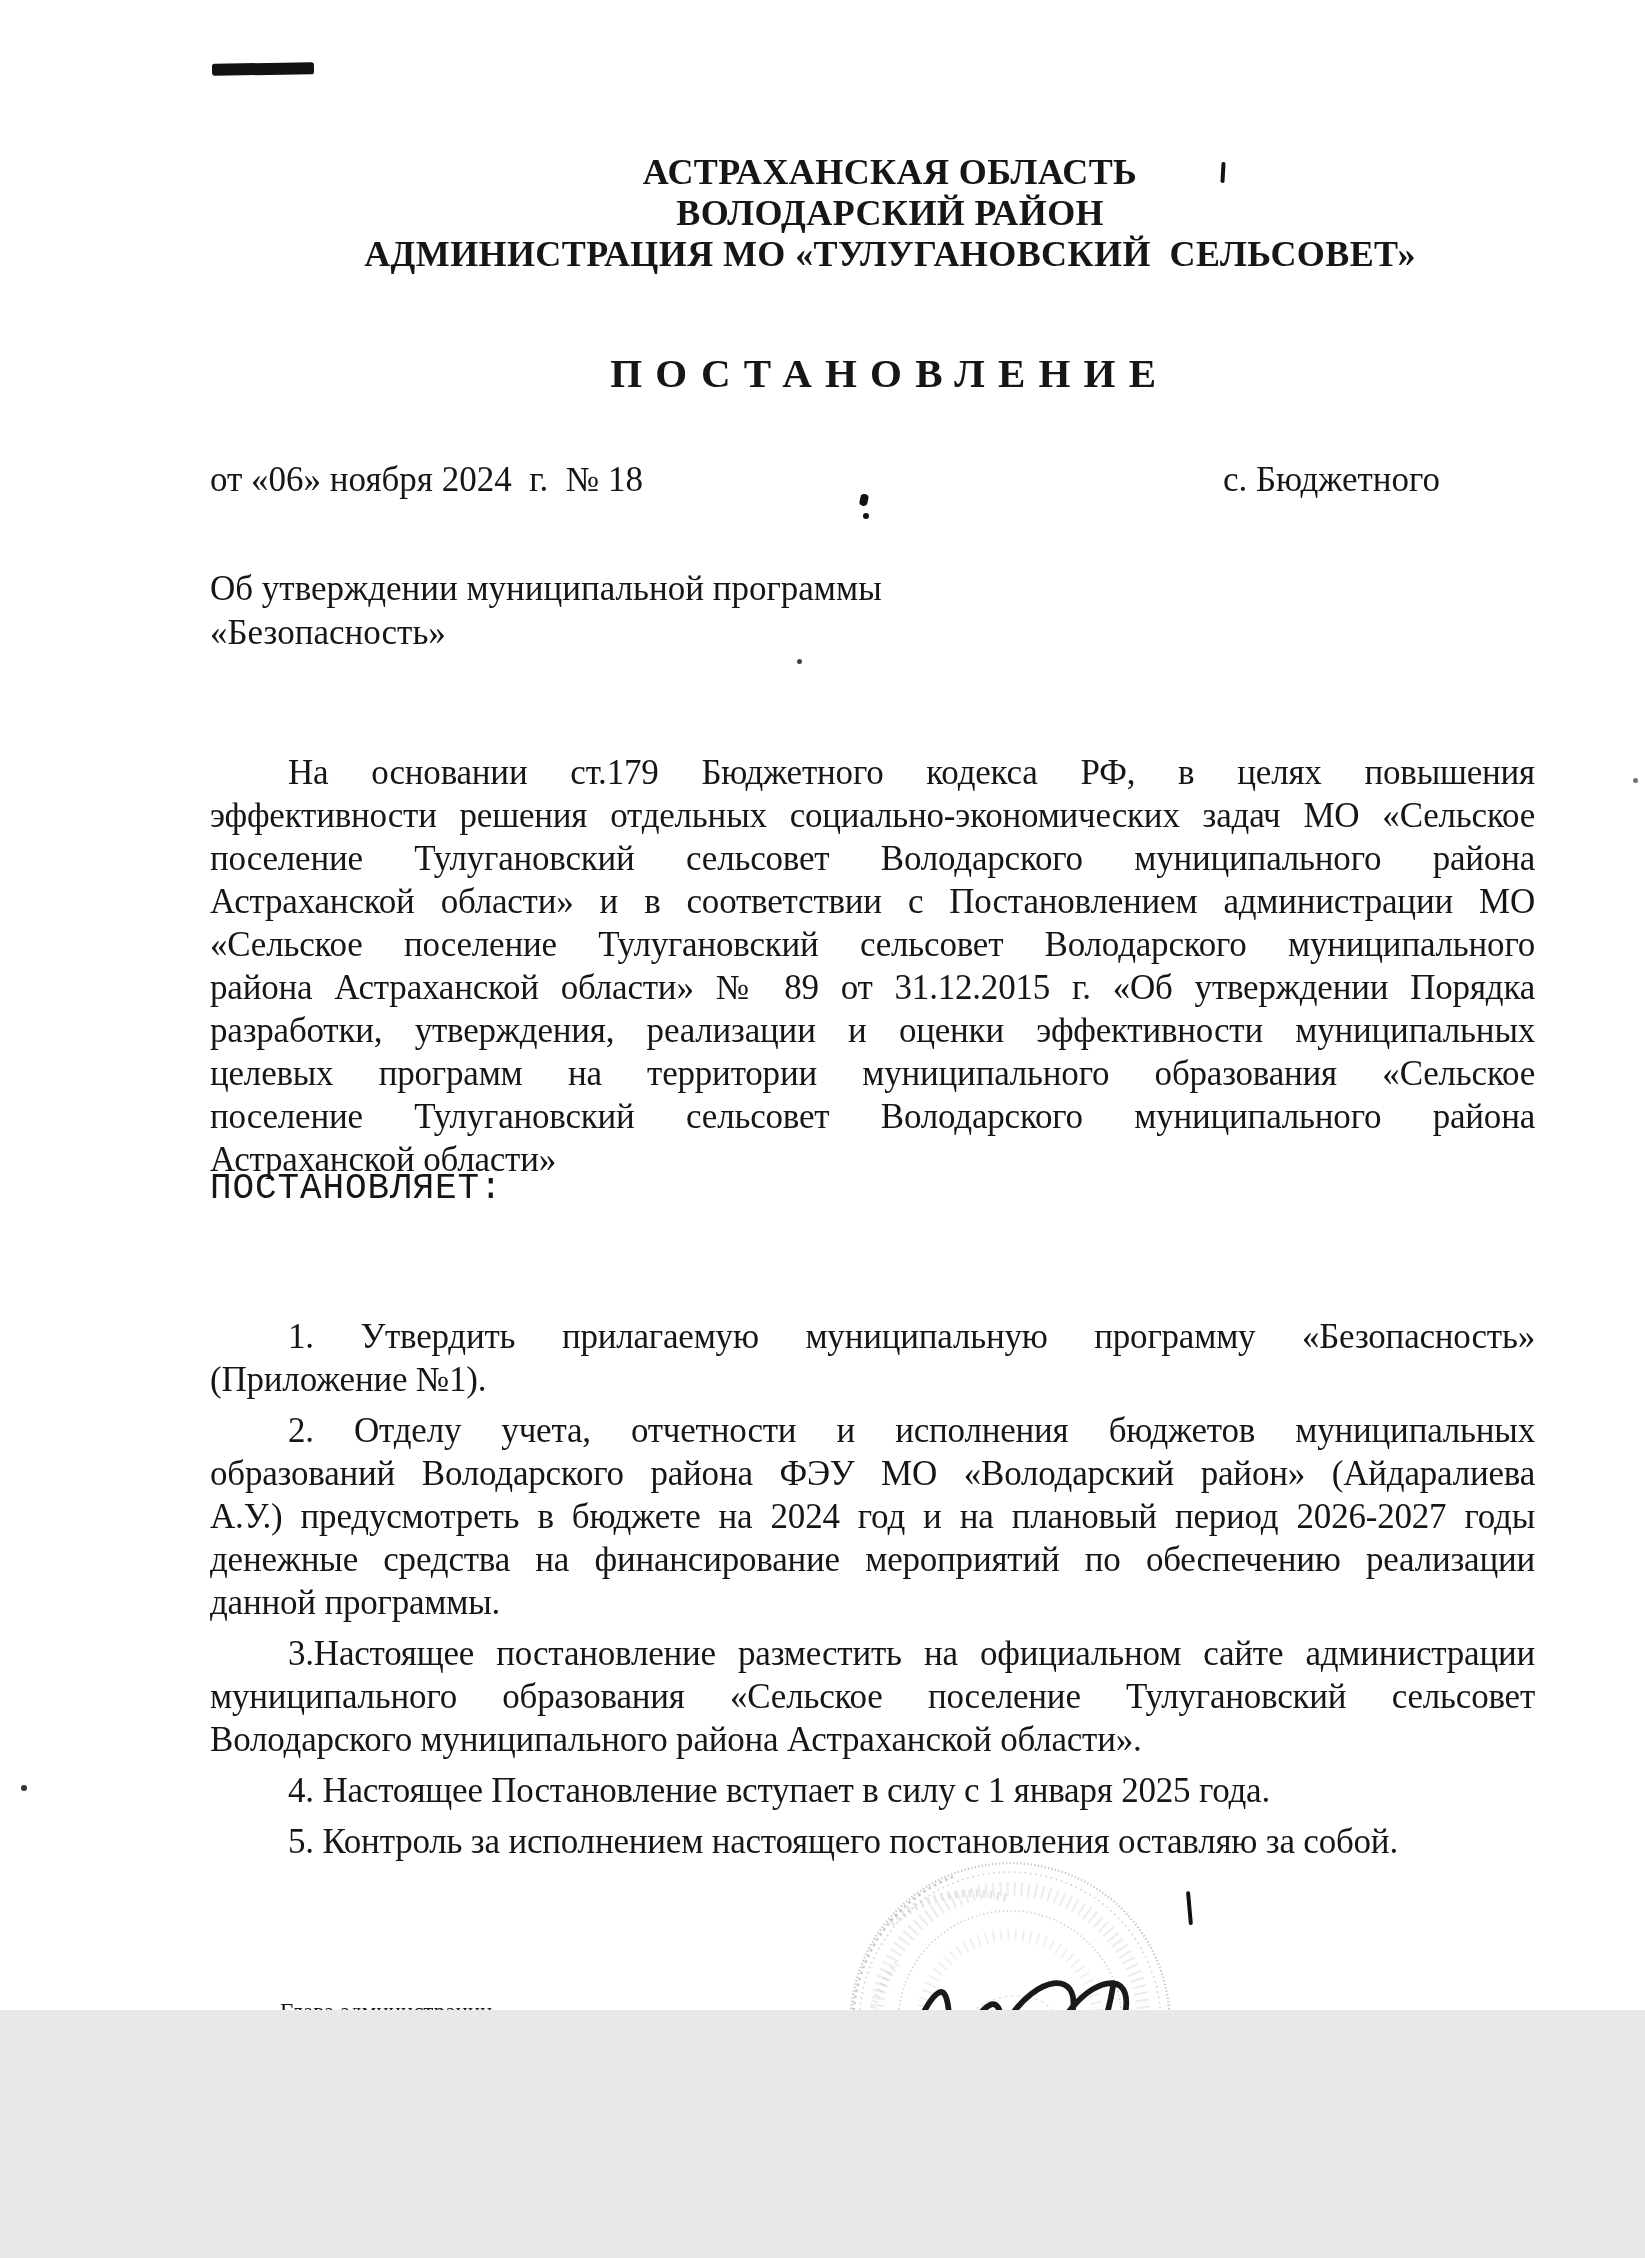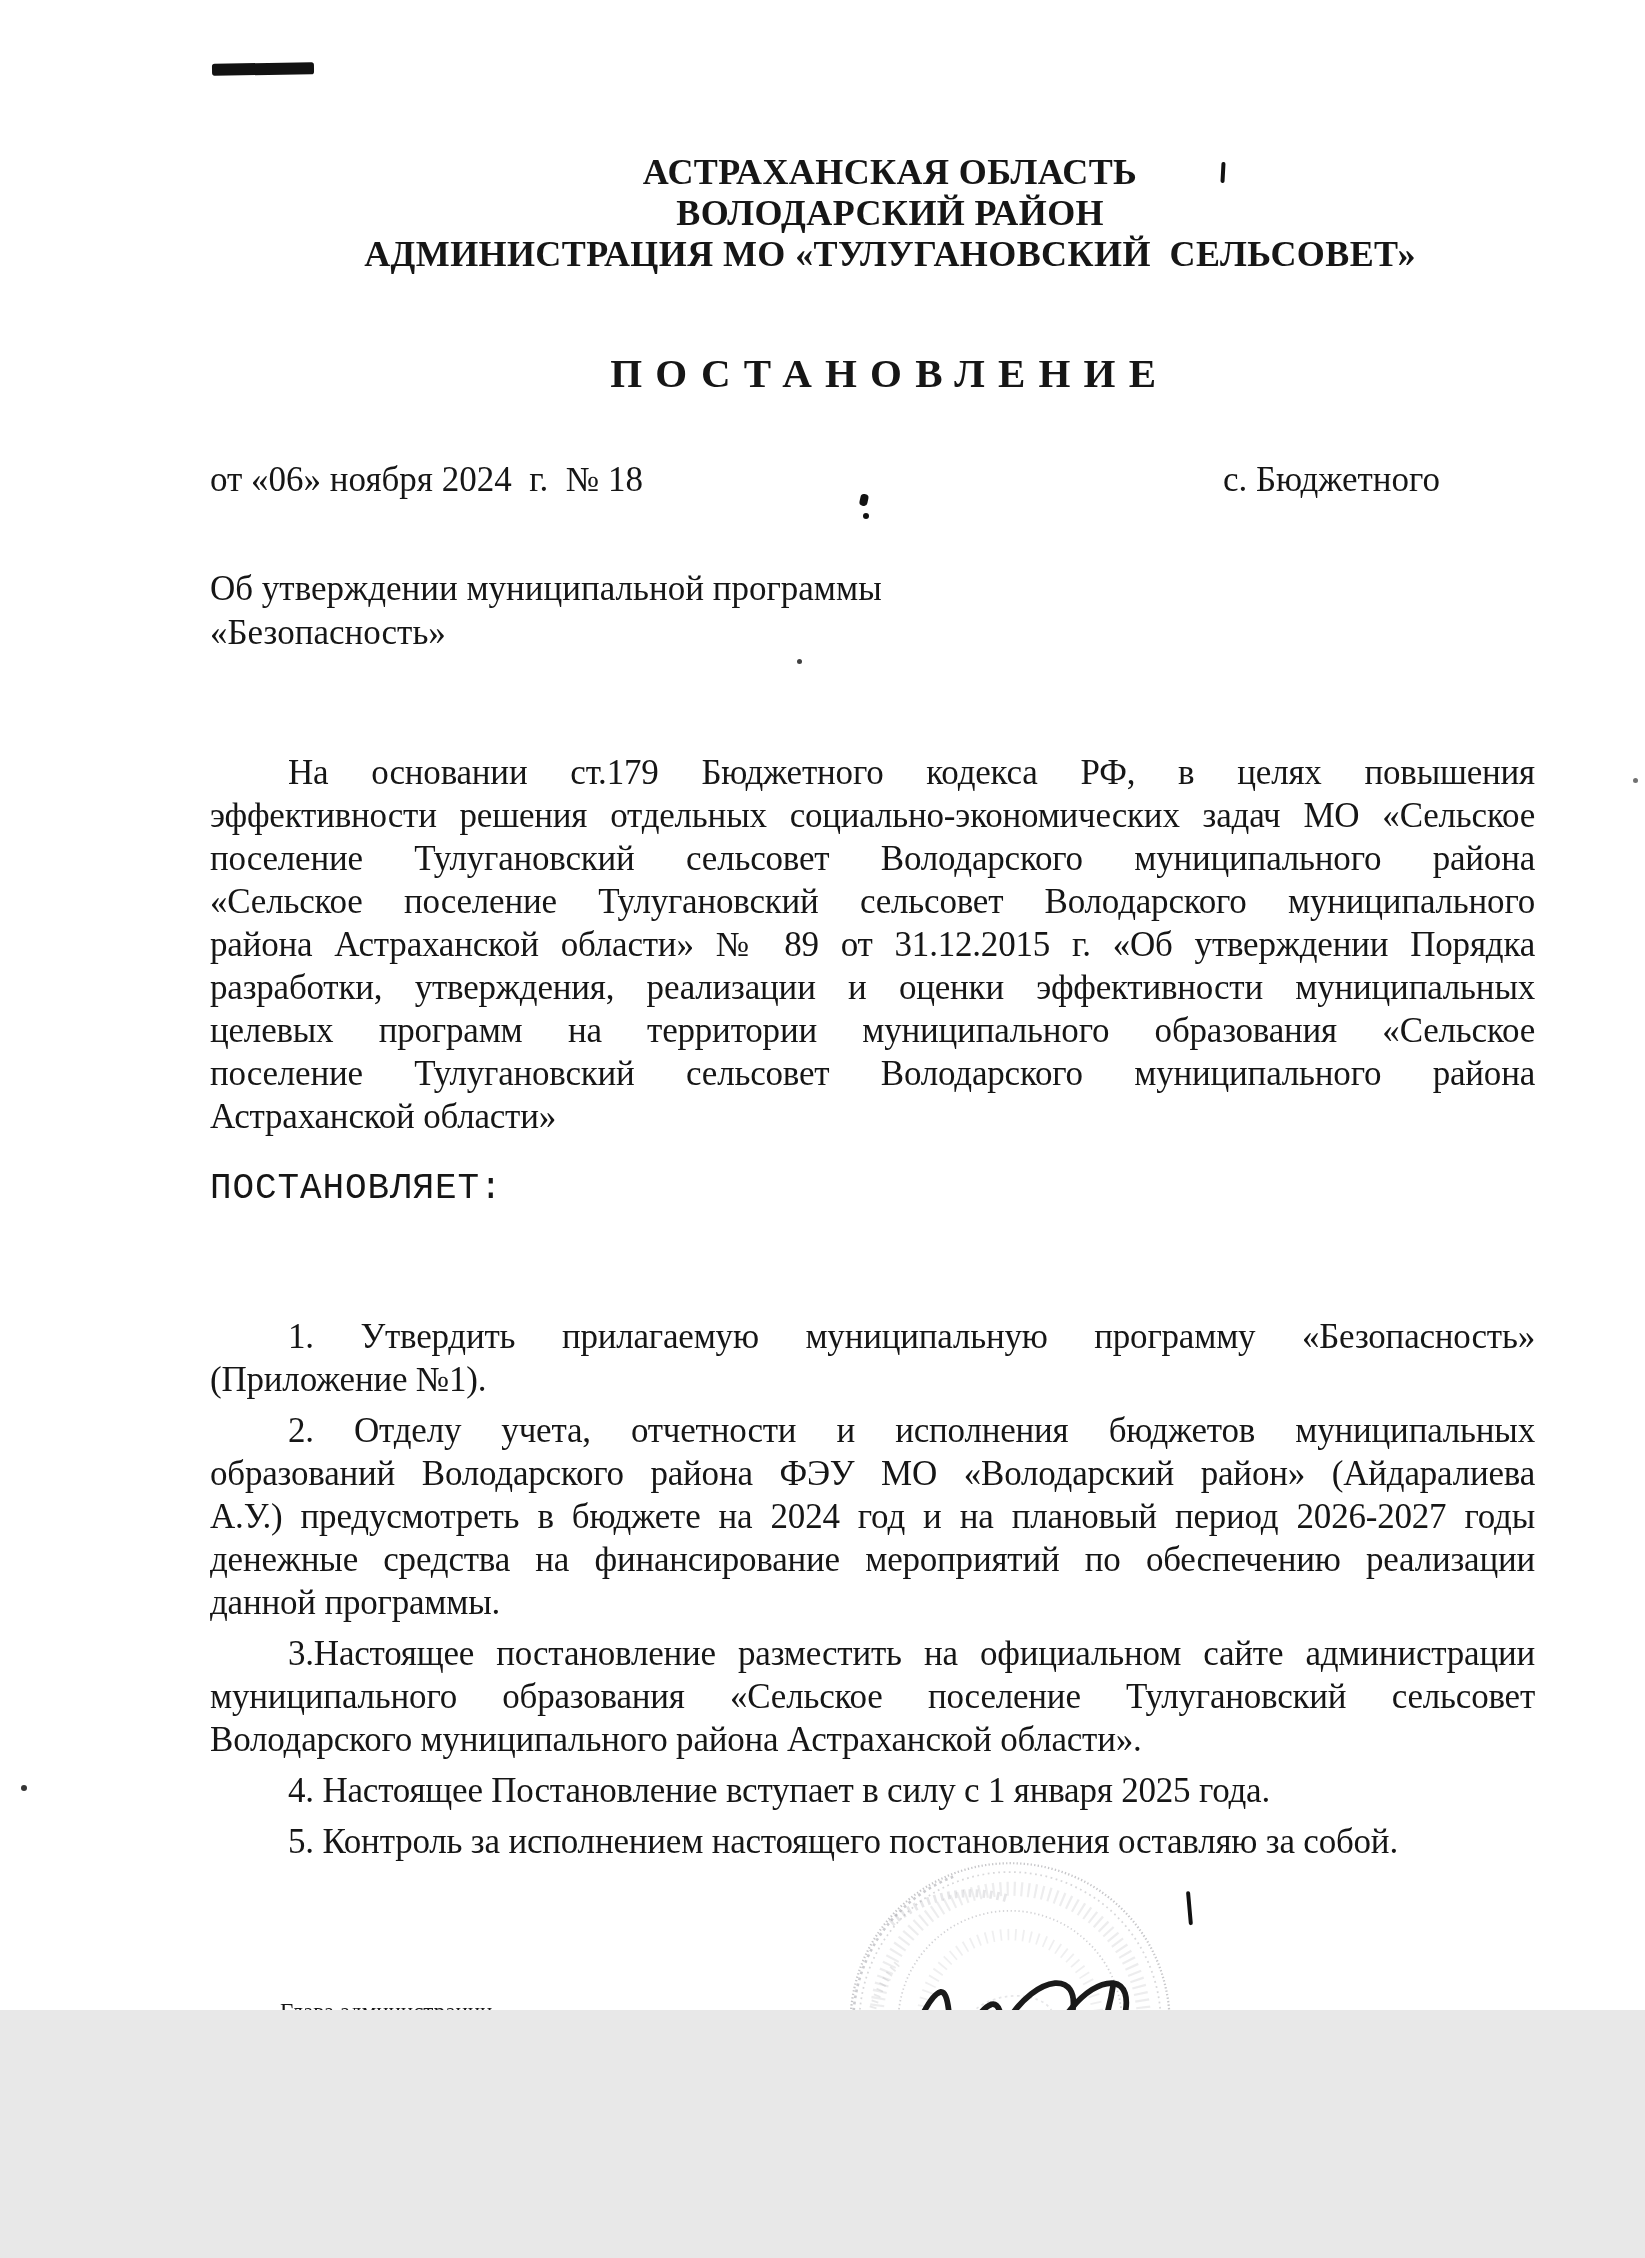--- a/index.html
+++ b/index.html
@@ -79,20 +79,21 @@
 
   <div class="subject">
     <div>Об утверждении муниципальной программы</div>
     <div>«Безопасность»</div>
   </div>
 
   <div class="block body-block">
     <div class="tline jline ind">На основании ст.179 Бюджетного кодекса РФ, в целях повышения</div>
     <div class="tline jline">эффективности решения отдельных социально-экономических задач МО «Сельское</div>
     <div class="tline jline">поселение Тулугановский сельсовет Володарского муниципального района</div>
+    <div class="tline jline">Астраханской области» и в соответствии с Постановлением администрации МО</div>
     <div class="tline jline">«Сельское поселение Тулугановский сельсовет Володарского муниципального</div>
     <div class="tline jline">района Астраханской области» № 89 от 31.12.2015 г. «Об утверждении Порядка</div>
     <div class="tline jline">разработки, утверждения, реализации и оценки эффективности муниципальных</div>
     <div class="tline jline">целевых программ на территории муниципального образования «Сельское</div>
     <div class="tline jline">поселение Тулугановский сельсовет Володарского муниципального района</div>
     <div class="tline lline">Астраханской области»</div>
   </div>
 
   <div class="resolve">ПОСТАНОВЛЯЕТ:</div>
 

